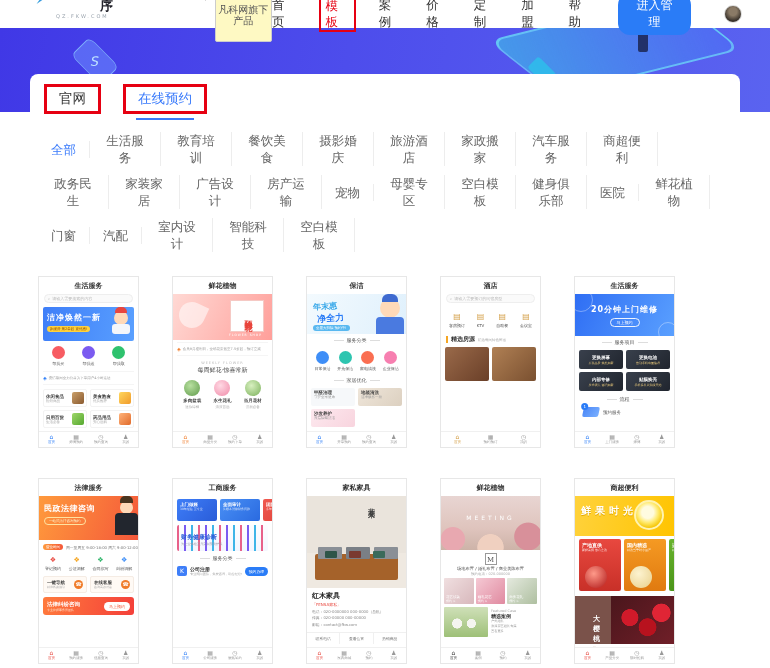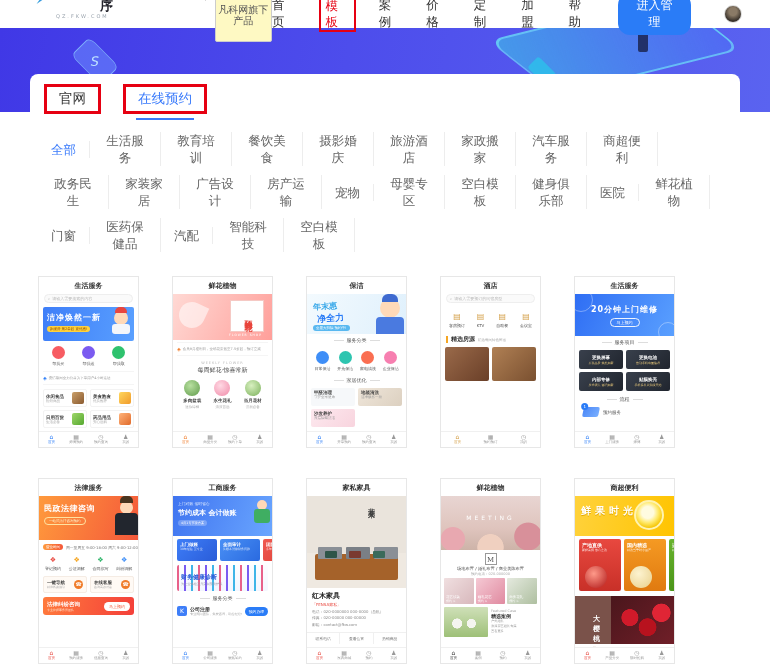--- a/index.html
+++ b/index.html
@@ -423,24 +423,24 @@
         <span class="cat">
           <span class="lbl">医院</span>
         </span>
         <span class="cat">
           <span class="lbl">鲜花植物</span>
         </span>
         <span class="cat">
           <span class="lbl">门窗</span>
         </span>
         <span class="cat">
-          <span class="lbl">医药保健品</span>
-        </span>
-        <span class="cat">
           <span class="lbl">汽配</span>
+        </span>
+        <span class="cat">
+          <span class="lbl">室内设计</span>
         </span>
         <span class="cat">
           <span class="lbl">智能科技</span>
         </span>
         <span class="cat">
           <span class="lbl">空白模板</span>
         </span>
       </div>
 
     <div class="grid">
@@ -819,26 +819,20 @@
             </div>
             <div class="ti">
               <span class="tic"></span>
               <span>我的</span>
             </div>
           </div>
       </article>
 
       <article class="card tall acc-blue">
         <div class="mt">工商服务</div>
-        <div class="bannerG">
-          <div class="sm">上门对账  省时省心</div>
-          <div class="bt">节约成本 会计做账</div>
-          <div class="pill">4月1号节税方案</div>
-          <div class="gman"></div>
-        </div>
         <div class="gtiles">
 
         <div class="gt">
               <b>上门做账</b>
               <i>30年经验 更专业</i>
             </div>
             <div class="gt">
               <b>全面审计</b>
               <i>从根本消除财务问题</i>
             </div>

